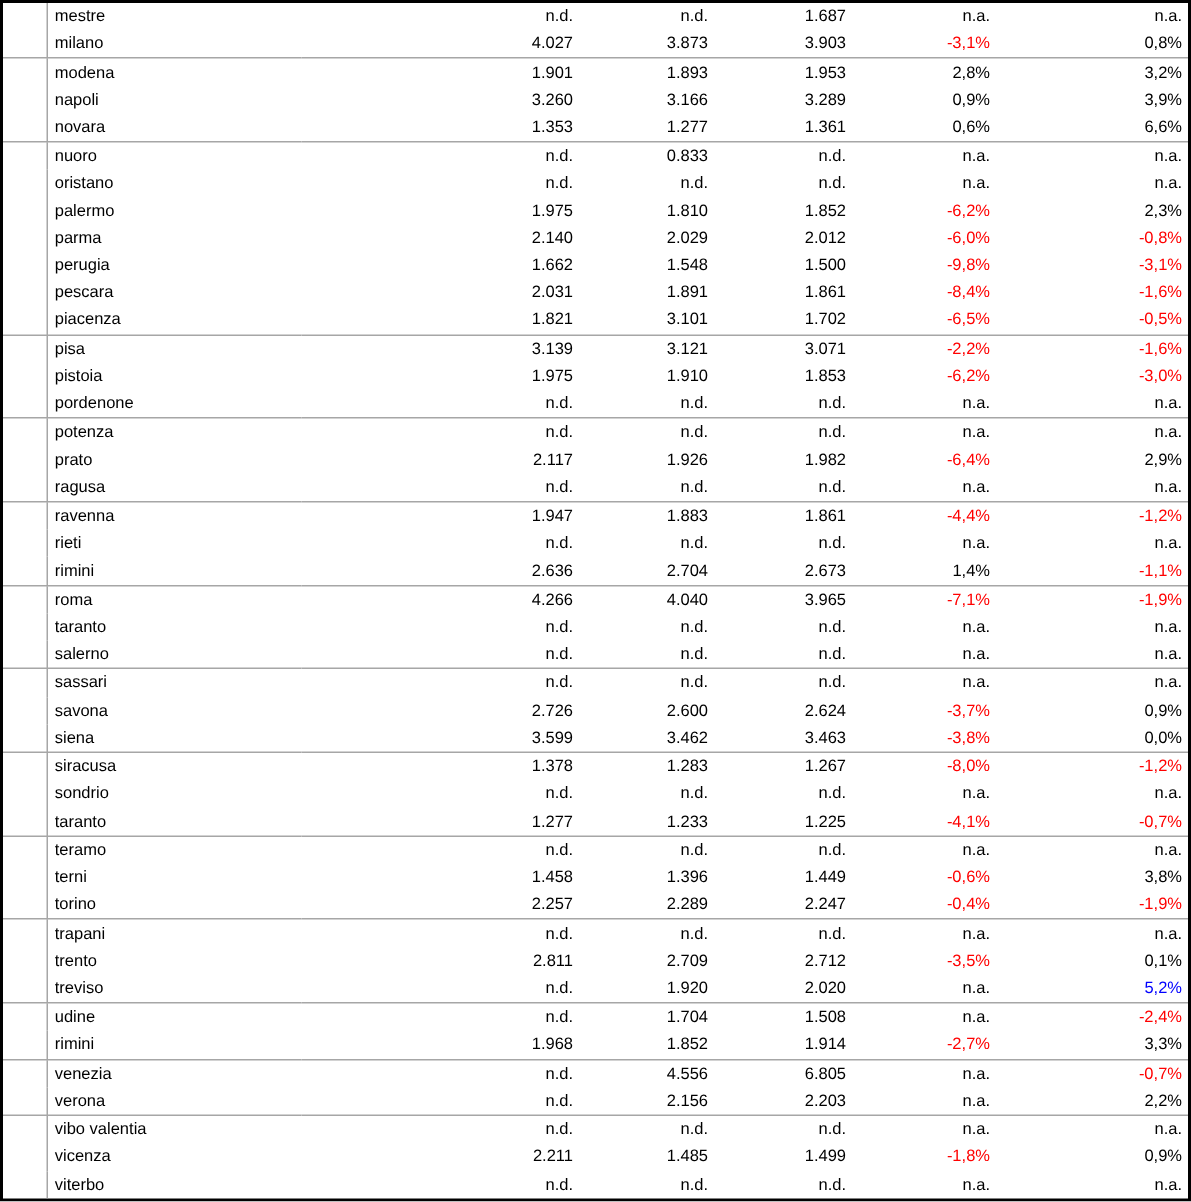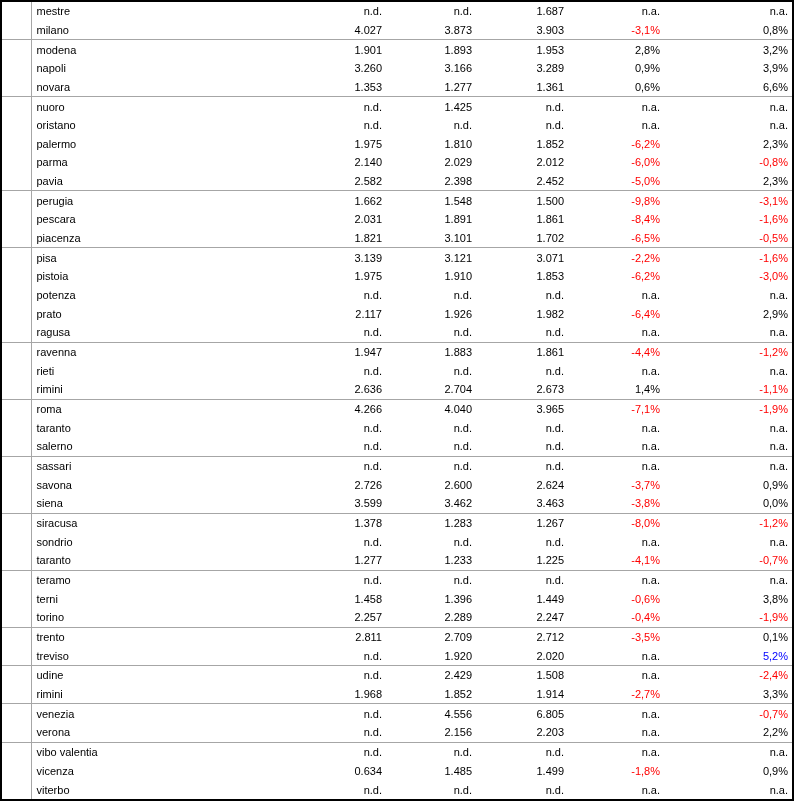--- a/index.html
+++ b/index.html
@@ -104,21 +104,21 @@
           <td class="num">1.353</td>
           <td class="num">1.277</td>
           <td class="num">1.361</td>
           <td class="num pct">0,6%</td>
           <td class="num pct">6,6%</td>
         </tr>
         <tr>
           <td class="spacer"></td>
           <td class="city">nuoro</td>
           <td class="num">n.d.</td>
-          <td class="num">1.425</td>
+          <td class="num">0.833</td>
           <td class="num">n.d.</td>
           <td class="num pct">n.a.</td>
           <td class="num pct">n.a.</td>
         </tr>
         <tr>
           <td class="spacer"></td>
           <td class="city">oristano</td>
           <td class="num">n.d.</td>
           <td class="num">n.d.</td>
           <td class="num">n.d.</td>
@@ -136,29 +136,20 @@
         </tr>
         <tr>
           <td class="spacer"></td>
           <td class="city">parma</td>
           <td class="num">2.140</td>
           <td class="num">2.029</td>
           <td class="num">2.012</td>
           <td class="num pct neg">-6,0%</td>
           <td class="num pct neg">-0,8%</td>
         </tr>
-        <tr class="grp-end">
-          <td class="spacer"></td>
-          <td class="city">pavia</td>
-          <td class="num">2.582</td>
-          <td class="num">2.398</td>
-          <td class="num">2.452</td>
-          <td class="num pct neg">-5,0%</td>
-          <td class="num pct">2,3%</td>
-        </tr>
         <tr>
           <td class="spacer"></td>
           <td class="city">perugia</td>
           <td class="num">1.662</td>
           <td class="num">1.548</td>
           <td class="num">1.500</td>
           <td class="num pct neg">-9,8%</td>
           <td class="num pct neg">-3,1%</td>
         </tr>
         <tr>
@@ -190,20 +181,29 @@
         </tr>
         <tr>
           <td class="spacer"></td>
           <td class="city">pistoia</td>
           <td class="num">1.975</td>
           <td class="num">1.910</td>
           <td class="num">1.853</td>
           <td class="num pct neg">-6,2%</td>
           <td class="num pct neg">-3,0%</td>
         </tr>
+        <tr class="grp-end">
+          <td class="spacer"></td>
+          <td class="city">pordenone</td>
+          <td class="num">n.d.</td>
+          <td class="num">n.d.</td>
+          <td class="num">n.d.</td>
+          <td class="num pct">n.a.</td>
+          <td class="num pct">n.a.</td>
+        </tr>
         <tr>
           <td class="spacer"></td>
           <td class="city">potenza</td>
           <td class="num">n.d.</td>
           <td class="num">n.d.</td>
           <td class="num">n.d.</td>
           <td class="num pct">n.a.</td>
           <td class="num pct">n.a.</td>
         </tr>
         <tr>
@@ -354,41 +354,50 @@
           <td class="spacer"></td>
           <td class="city">torino</td>
           <td class="num">2.257</td>
           <td class="num">2.289</td>
           <td class="num">2.247</td>
           <td class="num pct neg">-0,4%</td>
           <td class="num pct neg">-1,9%</td>
         </tr>
         <tr>
           <td class="spacer"></td>
+          <td class="city">trapani</td>
+          <td class="num">n.d.</td>
+          <td class="num">n.d.</td>
+          <td class="num">n.d.</td>
+          <td class="num pct">n.a.</td>
+          <td class="num pct">n.a.</td>
+        </tr>
+        <tr>
+          <td class="spacer"></td>
           <td class="city">trento</td>
           <td class="num">2.811</td>
           <td class="num">2.709</td>
           <td class="num">2.712</td>
           <td class="num pct neg">-3,5%</td>
           <td class="num pct">0,1%</td>
         </tr>
         <tr class="grp-end">
           <td class="spacer"></td>
           <td class="city">treviso</td>
           <td class="num">n.d.</td>
           <td class="num">1.920</td>
           <td class="num">2.020</td>
           <td class="num pct">n.a.</td>
           <td class="num pct hl">5,2%</td>
         </tr>
         <tr>
           <td class="spacer"></td>
           <td class="city">udine</td>
           <td class="num">n.d.</td>
-          <td class="num">2.429</td>
+          <td class="num">1.704</td>
           <td class="num">1.508</td>
           <td class="num pct">n.a.</td>
           <td class="num pct neg">-2,4%</td>
         </tr>
         <tr class="grp-end">
           <td class="spacer"></td>
           <td class="city">rimini</td>
           <td class="num">1.968</td>
           <td class="num">1.852</td>
           <td class="num">1.914</td>
@@ -418,21 +427,21 @@
           <td class="city">vibo valentia</td>
           <td class="num">n.d.</td>
           <td class="num">n.d.</td>
           <td class="num">n.d.</td>
           <td class="num pct">n.a.</td>
           <td class="num pct">n.a.</td>
         </tr>
         <tr>
           <td class="spacer"></td>
           <td class="city">vicenza</td>
-          <td class="num">0.634</td>
+          <td class="num">2.211</td>
           <td class="num">1.485</td>
           <td class="num">1.499</td>
           <td class="num pct neg">-1,8%</td>
           <td class="num pct">0,9%</td>
         </tr>
         <tr>
           <td class="spacer"></td>
           <td class="city">viterbo</td>
           <td class="num">n.d.</td>
           <td class="num">n.d.</td>

